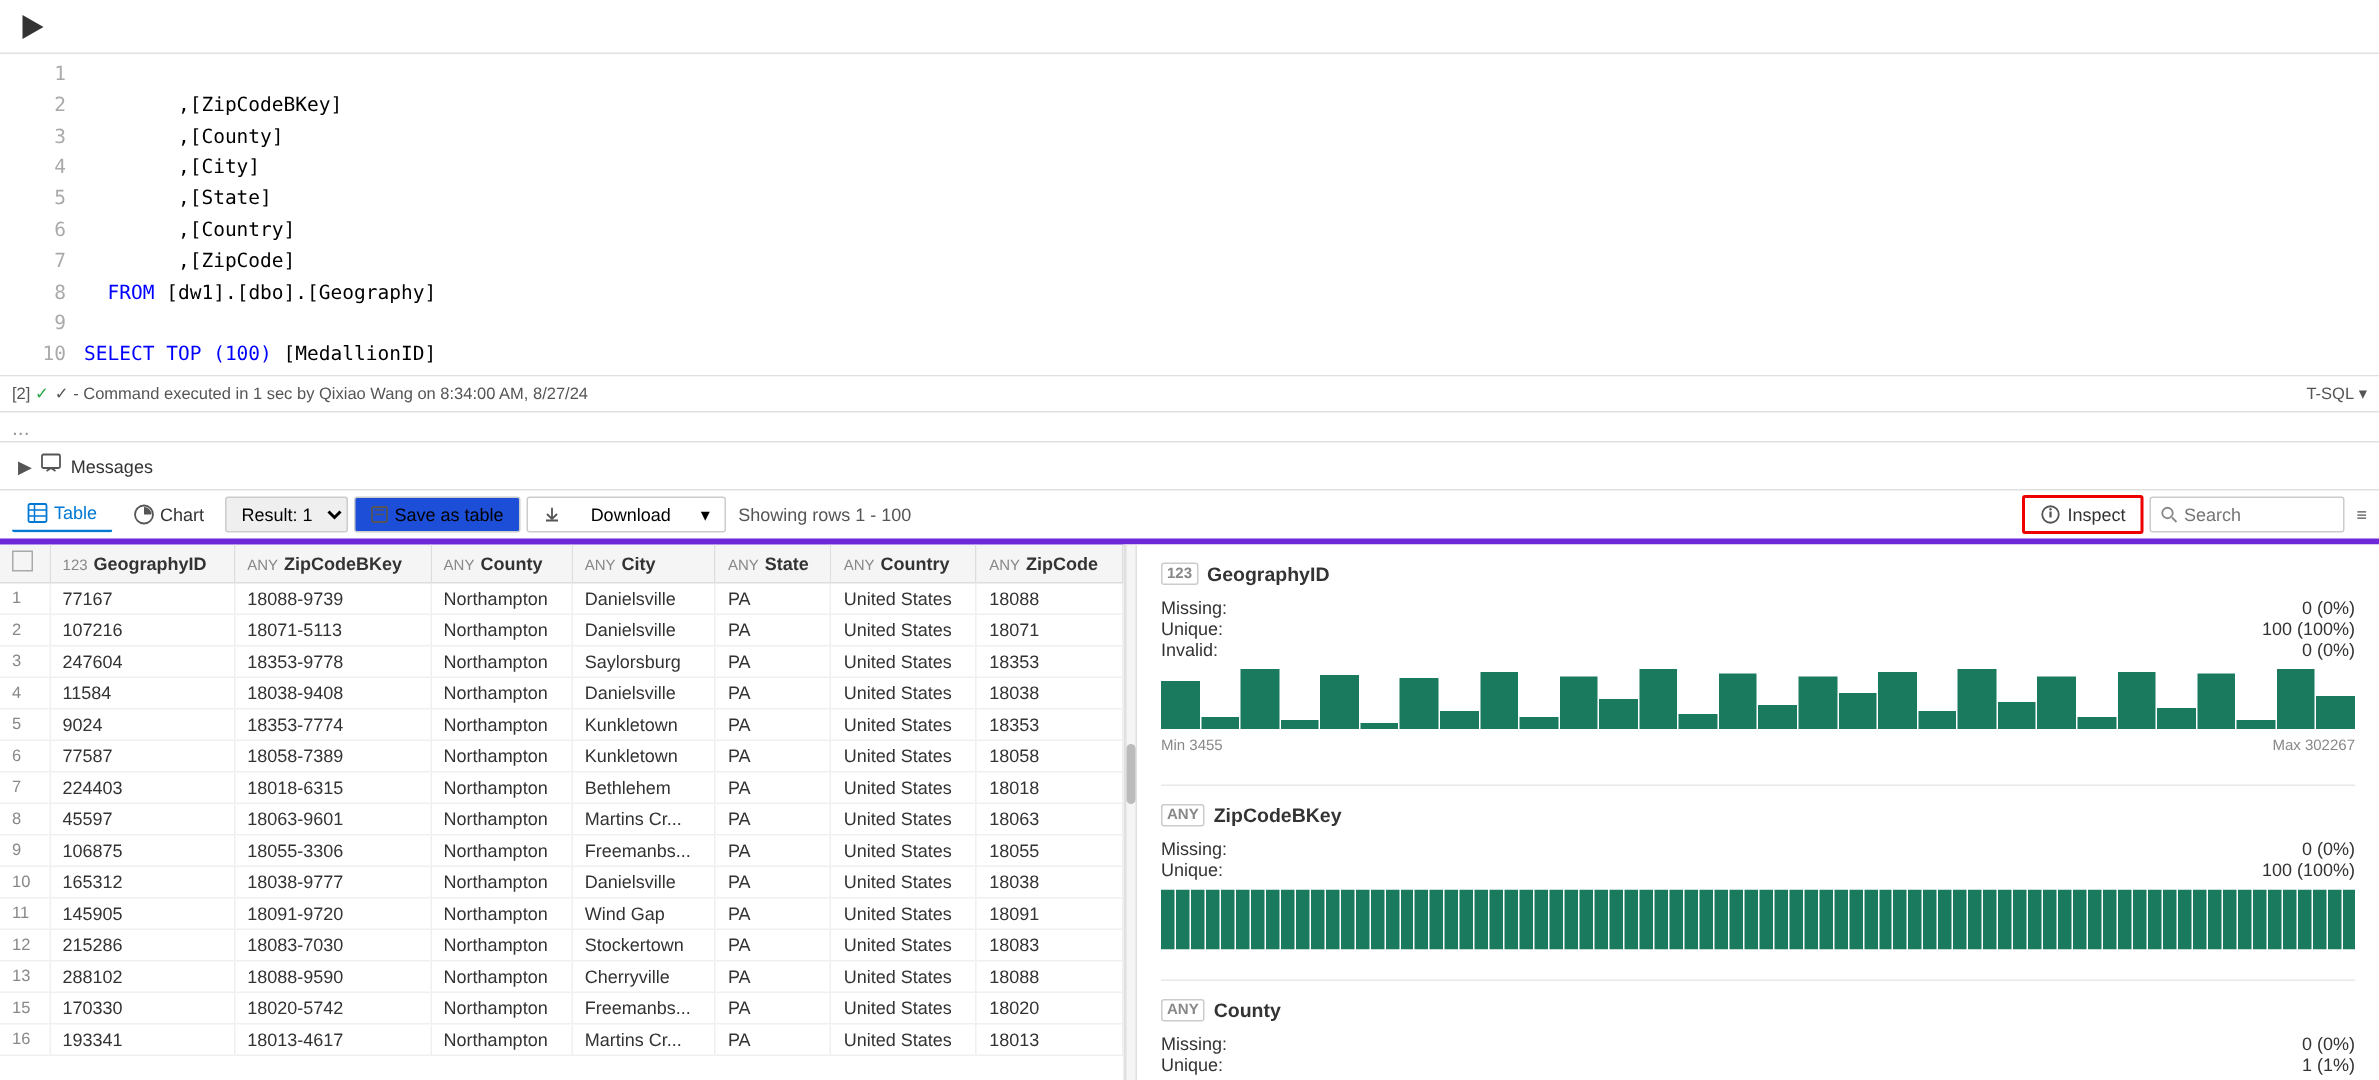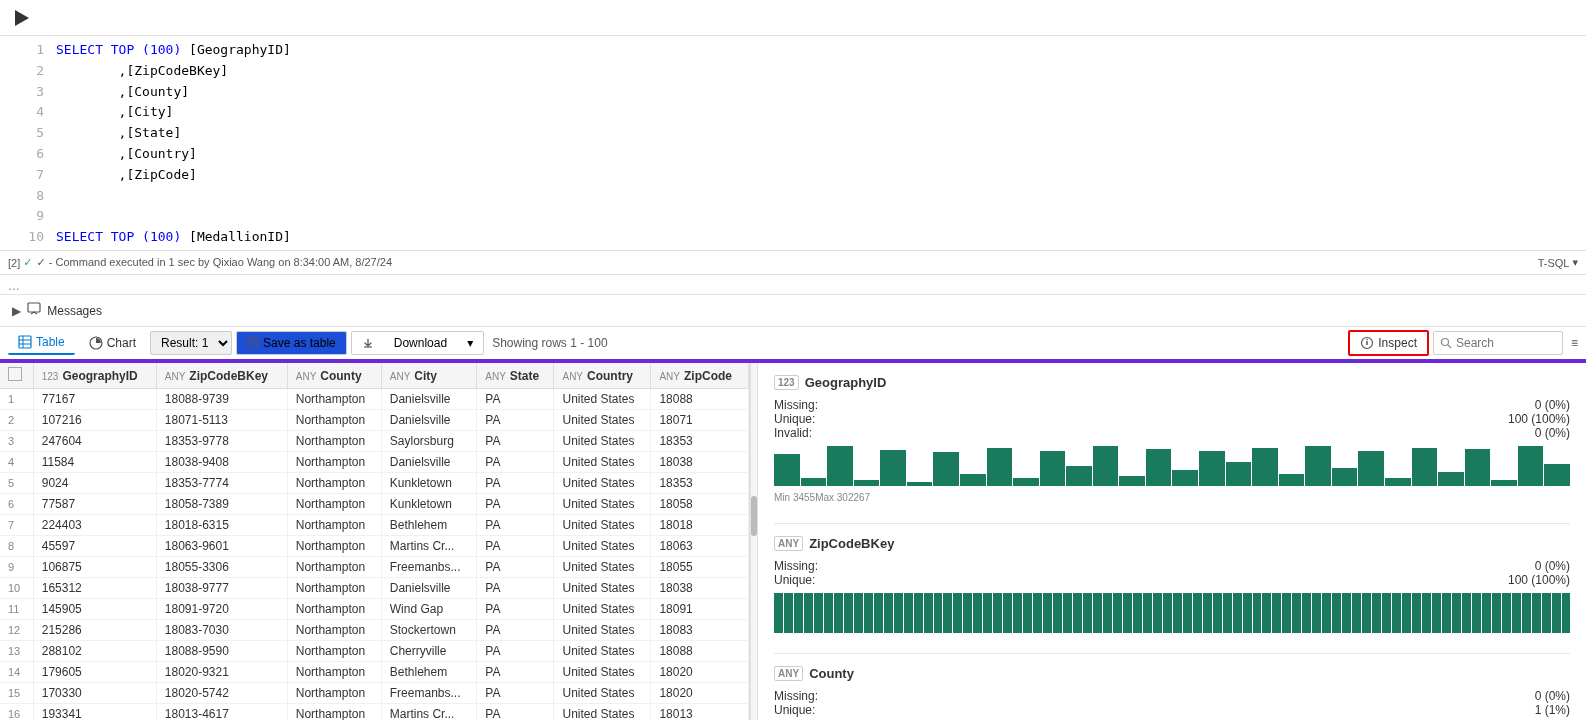--- a/index.html
+++ b/index.html
@@ -54,41 +54,41 @@
     tbody tr { border-bottom: 1px solid #f0f0f0; }
     tbody td { padding: 3px 8px; border-right: 1px solid #f0f0f0; white-space: nowrap; }
     tbody td:first-child { color: #888; font-size: 11px; }
 
     
     .inspect-panel { flex: 1; overflow-y: auto; padding: 12px 16px; background: #fff; }
     .field-section { margin-bottom: 20px; }
     .field-title { font-size: 13px; font-weight: 600; margin-bottom: 8px; display: flex; align-items: center; gap: 6px; }
     .stat-row { display: flex; justify-content: space-between; width: 100%; }
     .bar-chart { height: 40px; display: flex; align-items: flex-end; gap: 1px; margin: 6px 0; overflow: hidden; }
-    .bar-range { display: flex; font-size: 10px; color: #888; }
+    .bar-range { display: flex; justify-content: space-between; font-size: 10px; color: #888; }
     .divider { border: none; border-top: 1px solid #e8e8e8; margin: 12px 0; }
   </style>
 </head>
 <body>
 
 <div class="top-bar">
   <button class="run-btn">
     <div class="run-icon"></div>
   </button>
 </div>
 
 <div class="editor" style="height:215px; overflow:hidden;">
-  <div class="line"><span class="line-num">1</span><span><span class="kw">SELECT TOP (100) </span><span class="col">[GeographyID]</span></span></div>
+  <div class="line"><span class="line-num">1</span></div>
   <div class="line"><span class="line-num">2</span><span class="col">        ,[ZipCodeBKey]</span></div>
   <div class="line"><span class="line-num">3</span><span class="col">        ,[County]</span></div>
   <div class="line"><span class="line-num">4</span><span class="col">        ,[City]</span></div>
   <div class="line"><span class="line-num">5</span><span class="col">        ,[State]</span></div>
   <div class="line"><span class="line-num">6</span><span class="col">        ,[Country]</span></div>
   <div class="line"><span class="line-num">7</span><span class="col">        ,[ZipCode]</span></div>
-  <div class="line"><span class="line-num">8</span></div>
+  <div class="line"><span class="line-num">8</span><span><span class="kw">  FROM </span><span class="col">[dw1].[dbo].[Geography]</span></span></div>
   <div class="line"><span class="line-num">9</span></div>
   <div class="line"><span class="line-num">10</span><span><span class="kw">SELECT TOP (100) </span><span class="col">[MedallionID]</span></span></div>
   <div class="line"><span class="line-num">11</span><span class="col">        ,[MedallionBKey]</span></div>
 
 </div>
 
 <div class="status-bar">
   <span>[2]</span>&nbsp;
   <span class="status-check">✓</span>
   <span>✓  - Command executed in 1 sec by Qixiao Wang on 8:34:00 AM, 8/27/24</span>
@@ -304,30 +304,20 @@
           </tr>
           <tr>
             <td>13</td>
             <td>288102</td>
             <td>18088-9590</td>
             <td>Northampton</td>
             <td>Cherryville</td>
             <td>PA</td>
             <td>United States</td>
             <td>18088</td>
-          </tr>
-          <tr>
-            <td>14</td>
-            <td>179605</td>
-            <td>18020-9321</td>
-            <td>Northampton</td>
-            <td>Bethlehem</td>
-            <td>PA</td>
-            <td>United States</td>
-            <td>18020</td>
           </tr>
           <tr>
             <td>15</td>
             <td>170330</td>
             <td>18020-5742</td>
             <td>Northampton</td>
             <td>Freemanbs...</td>
             <td>PA</td>
             <td>United States</td>
             <td>18020</td>

